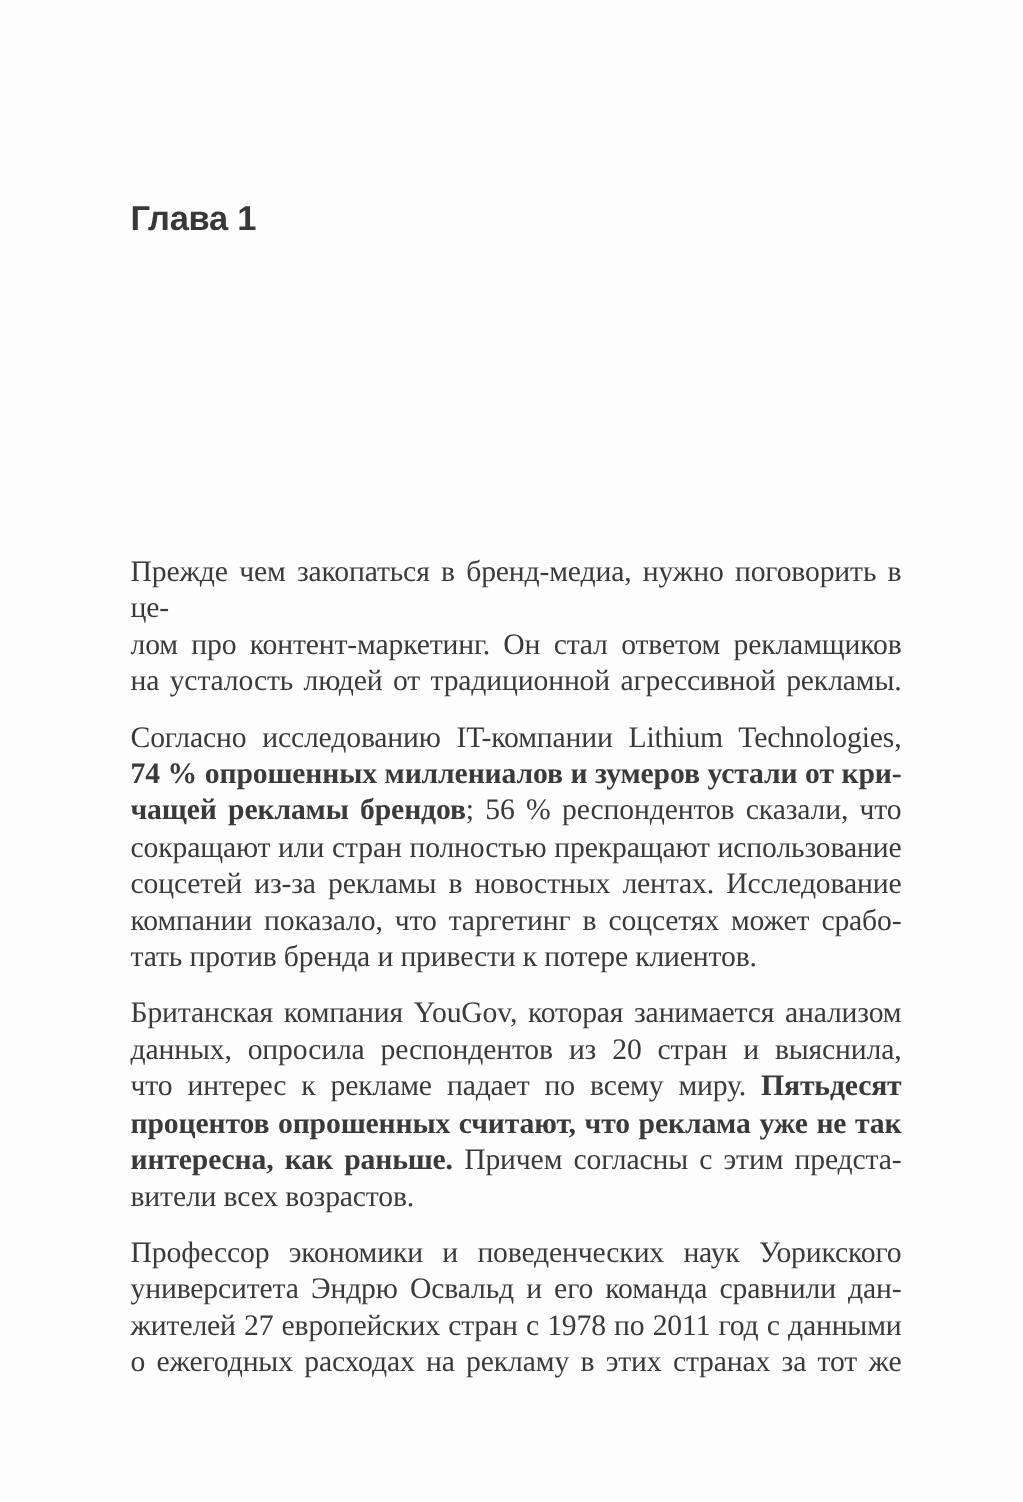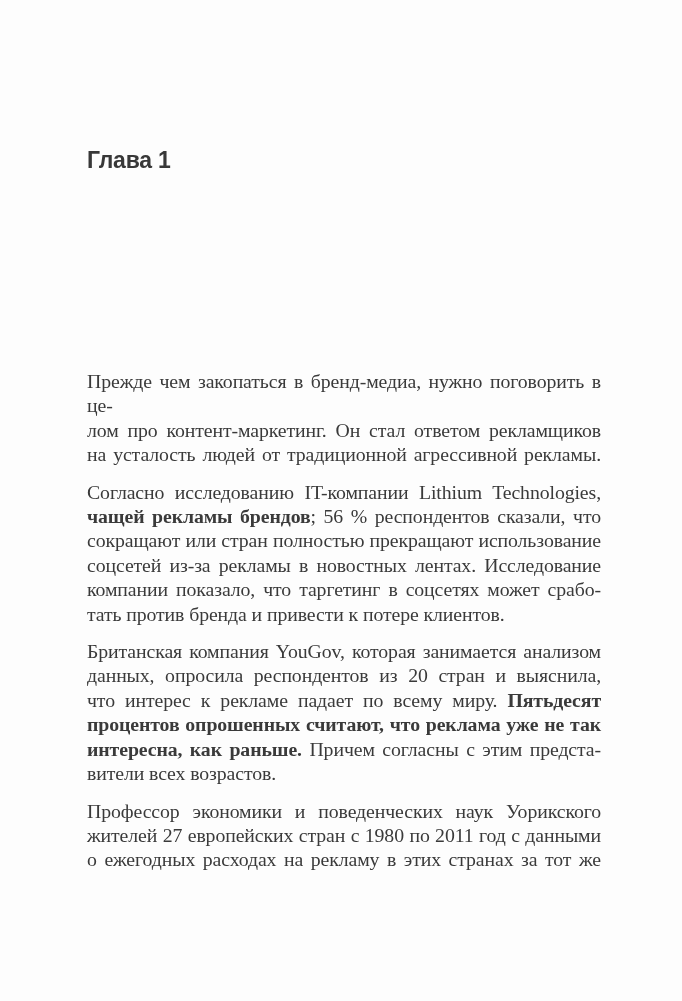--- a/index.html
+++ b/index.html
@@ -14,21 +14,21 @@
     position: relative;
   }
   .page {
     position: absolute;
     inset: 0;
     background: var(--background, #fdfdfd);
   }
   .chapter-header {
     position: absolute;
     left: 87px;
-    top: 146px;
+    top: 131px;
     right: 60px;
   }
   .chapter-label {
     font-family: "Liberation Sans", "DejaVu Sans", sans-serif;
     font-size: 23px;
     line-height: 28px;
     font-weight: 700;
     letter-spacing: -0.2px;
     color: var(--heading, #383838);
   }
@@ -78,33 +78,35 @@
     <div class="chapter-label">Глава 1</div>
   </header>
   <main class="page-body">
       <div class="para">
         <div class="line"><span>Прежде чем закопаться в бренд-медиа, нужно поговорить в це-</span></div>
         <div class="line"><span>лом про контент-маркетинг. Он стал ответом рекламщиков</span></div>
         <div class="line"><span>на усталость людей от традиционной агрессивной рекламы.</span></div>
       </div>
       <div class="para">
         <div class="line"><span>Согласно исследованию IT-компании Lithium Technologies,</span></div>
+        <div class="line"><span class="b">74 % опрошенных миллениалов и зумеров устали от кри-</span></div>
         <div class="line"><span class="b">чащей рекламы брендов</span><span>; 56 % респондентов сказали, что</span></div>
         <div class="line"><span>сокращают или стран полностью прекращают использование</span></div>
         <div class="line"><span>соцсетей из-за рекламы в новостных лентах. Исследование</span></div>
         <div class="line"><span>компании показало, что таргетинг в соцсетях может срабо-</span></div>
         <div class="line last"><span>тать против бренда и привести к потере клиентов.</span></div>
       </div>
       <div class="para">
         <div class="line"><span>Британская компания YouGov, которая занимается анализом</span></div>
         <div class="line"><span>данных, опросила респондентов из 20 стран и выяснила,</span></div>
         <div class="line"><span>что интерес к рекламе падает по всему миру. </span><span class="b">Пятьдесят</span></div>
         <div class="line"><span class="b">процентов опрошенных считают, что реклама уже не так</span></div>
         <div class="line"><span class="b">интересна, как раньше.</span><span> Причем согласны с этим предста-</span></div>
         <div class="line last"><span>вители всех возрастов.</span></div>
       </div>
       <div class="para">
         <div class="line"><span>Профессор экономики и поведенческих наук Уорикского</span></div>
-        <div class="line"><span>жителей 27 европейских стран с 1980 по 2011 год с данными</span></div>
+        <div class="line"><span>университета Эндрю Освальд и его команда сравнили дан-</span></div>
+        <div class="line"><span>жителей 27 европейских стран с 1978 по 2011 год с данными</span></div>
         <div class="line"><span>о ежегодных расходах на рекламу в этих странах за тот же</span></div>
       </div>
     </main>
 </div>
 
 </body></html>

